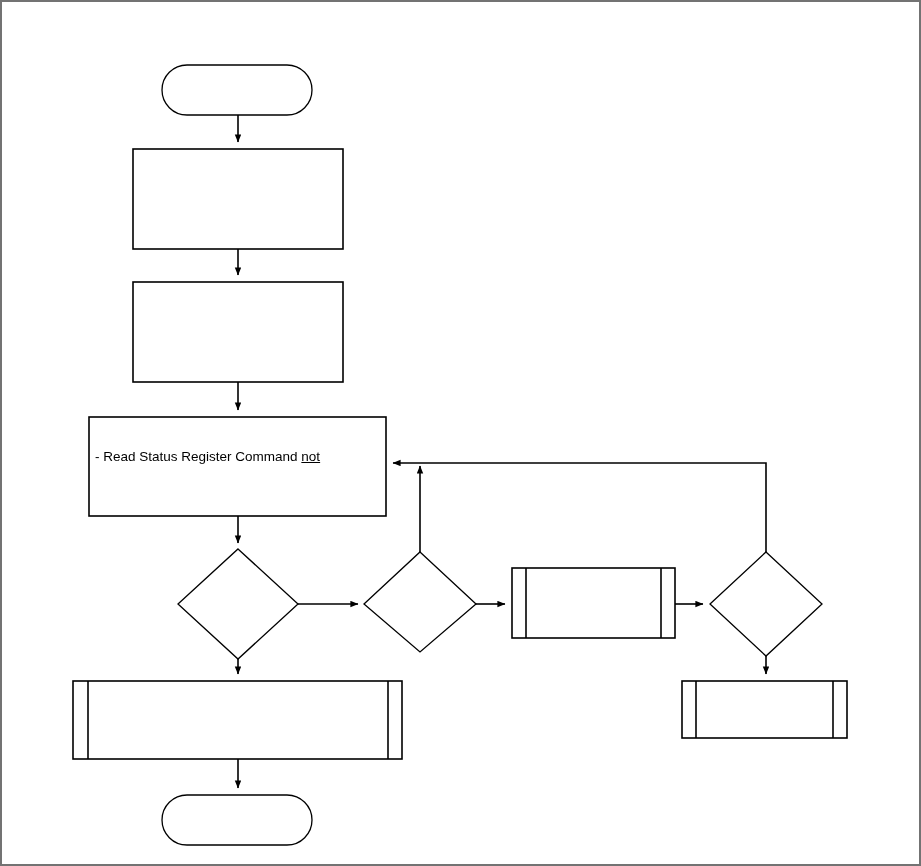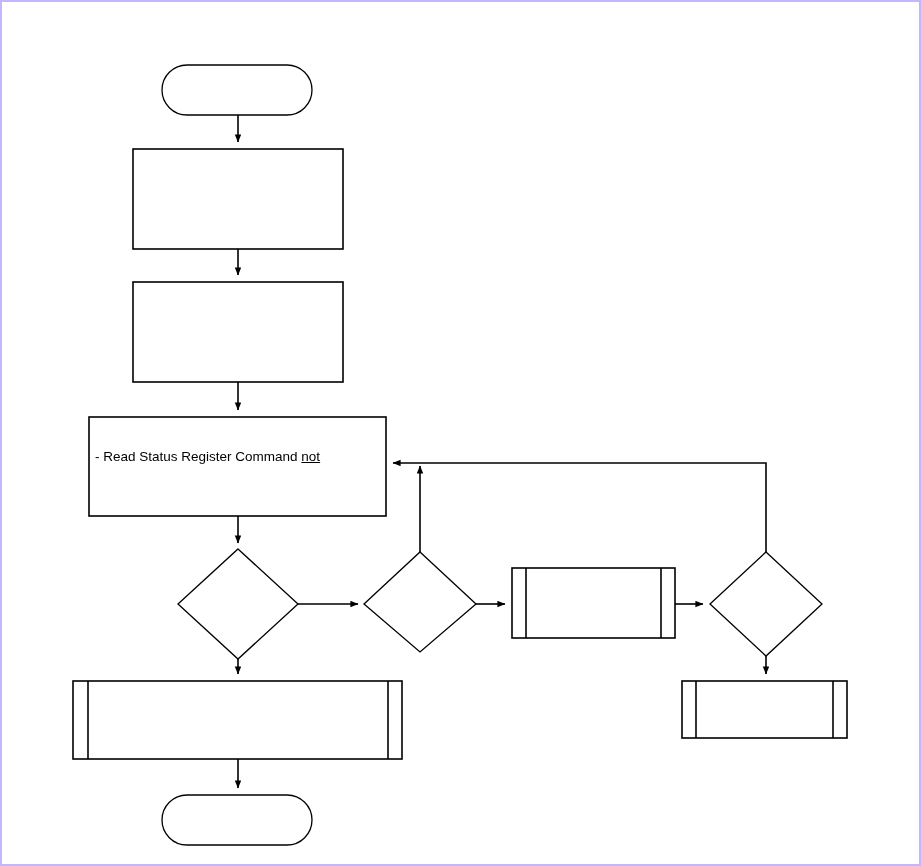--- a/index.html
+++ b/index.html
@@ -9,21 +9,21 @@
   }
   body {
     font-family: "Liberation Sans", sans-serif;
   }
   #canvas {
     position: relative;
     width: 921px;
     height: 866px;
     background: #ffffff;
     box-sizing: border-box;
-    border: 2px solid #c4b5fd;
+    border: 2px solid #737373;
     overflow: hidden;
   }
   #flow-svg {
     position: absolute;
     left: 0;
     top: 0;
     width: 921px;
     height: 866px;
     display: block;
   }

